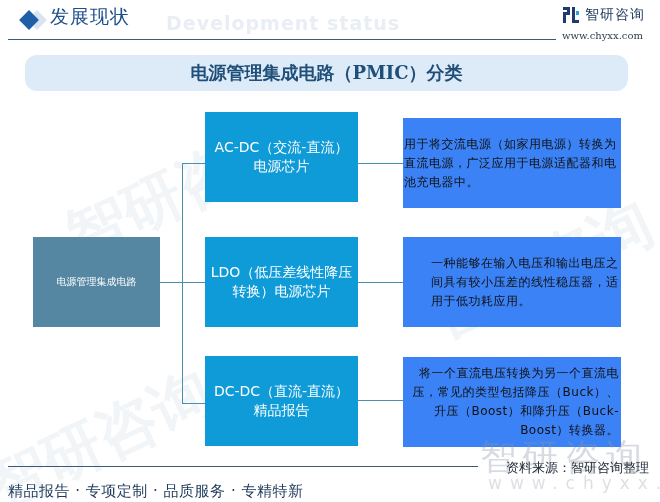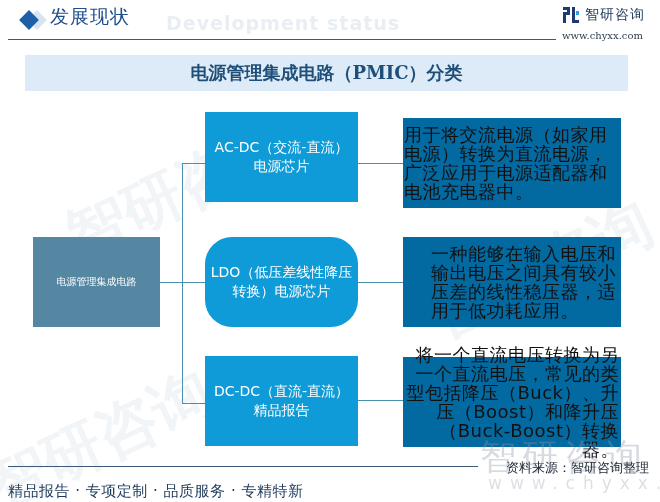--- a/index.html
+++ b/index.html
@@ -12,27 +12,27 @@
   
   .diamond { left:22px; top:13px; width:14px; height:14px; background:#1f5fa8; transform:rotate(45deg); }
   .diamond2 { left:30px; top:13px; width:14px; height:14px; background:#c9d9ec; transform:rotate(45deg); opacity:.7; }
   .hdr-title { left:50px; top:4px; font-size:19px; color:#1f4e8c; font-family:"DejaVu Serif","Liberation Serif",serif; letter-spacing:1px; }
   .hdr-ghost { left:130px; top:12px; font-size:19px; color:#e9eef4; font-weight:bold; letter-spacing:1px;margin-left:36px; }
   .hdr-line { left:8px; top:39px; width:548px; height:1px; background:#3a5a78; }
   .logo-mark { left:563px; top:7px; width:16px; height:16px; }
   .logo-text { left:585px; top:6px; font-size:14px; color:#1f3a5c; letter-spacing:1px; }
   .logo-url { left:562px; top:30px; font-size:10px; color:#2c3e50; font-family:"DejaVu Serif","Liberation Serif",serif; }
   
-  .banner { left:25px; top:55px; width:603px; height:36px; background:#dcebf7; display:flex; align-items:center; justify-content:center; }
+  .banner { left:25px; top:55px; width:603px; height:36px; background:#dcebf7; display:flex; align-items:center; justify-content:center;border-radius:12px; }
   .banner-title { font-size:18px; font-weight:bold; color:#1f4e79; font-family:"DejaVu Serif","Liberation Serif",serif; }
   
   .box { display:flex; align-items:center; justify-content:center; text-align:center; box-sizing:border-box; }
   .main-box { left:33px; top:237px; width:127px; height:90px; background:#5687a2; color:#ffffff; font-size:10px; }
   .mid-box { left:205px; width:153px; height:90px; background:#0f9bd7; color:#ffffff; font-size:14px; line-height:19px; padding:0 4px; }
-  .desc-box { left:403px; width:218px; height:90px; background:#0369a1; color:#111; font-size:18px; line-height:19px; text-align:left; justify-content:flex-start; padding:0 2px 0 1px; letter-spacing:0.5px; }
+  .desc-box { left:403px; width:218px; height:90px; background:#3b82f6; color:#111; font-size:12px; line-height:19px; text-align:left; justify-content:flex-start; padding:0 2px 0 1px; letter-spacing:0.5px; }
   .line { background:#4a8fb0; }
   
   .foot-line { left:8px; top:466px; width:470px; height:1px; background:#3a5a78; }
   .foot-text { left:8px; top:482px; font-size:15px; color:#1f3a5c; letter-spacing:0.5px; }
   .source { left:506px; top:459px; font-size:13px; color:#1f2a36; }
   .watermark { color:rgba(150,170,195,0.12); font-size:60px; font-weight:bold; transform:rotate(-25deg); white-space:nowrap; }
   .wm-bottom { left:480px; top:433px; font-size:36px; color:rgba(140,150,165,0.35); letter-spacing:6px; }
   .wm-bottom-url { left:488px; top:473px; font-size:17px; color:rgba(140,150,165,0.3); letter-spacing:8px; }
 </style>
 </head>
@@ -73,21 +73,21 @@
 <div class="abs line" style="left:358px;top:282px;width:45px;height:1px;"></div>
 <div class="abs line" style="left:358px;top:400px;width:45px;height:1px;"></div>
 
 <div class="abs box main-box">
   <span>电源管理集成电路</span>
 </div>
 
 <div class="abs box mid-box" style="top:104px;margin-top:8px;">
   <span>AC-DC（交流-直流）电源芯片</span>
 </div>
-<div class="abs box mid-box" style="top:237px;border-radius:27px;">
+<div class="abs box mid-box" style="top:237px;">
   <span>LDO（低压差线性降压转换）电源芯片</span>
 </div>
 <div class="abs box mid-box" style="top:356px;">
   <span>DC-DC（直流-直流）精品报告</span>
 </div>
 
 <div class="abs box desc-box" style="top:118px;">
   <span>用于将交流电源（如家用电源）转换为直流电源，广泛应用于电源适配器和电池充电器中。</span>
 </div>
 <div class="abs box desc-box" style="top:237px;padding-left:28px;">

